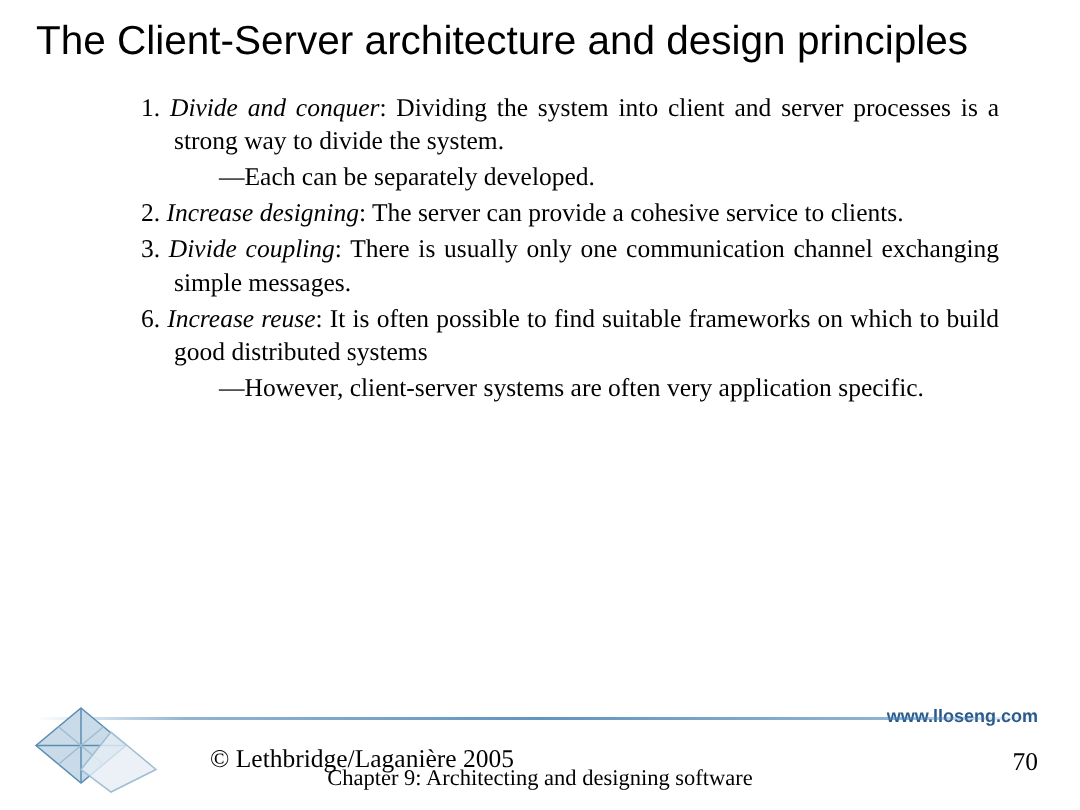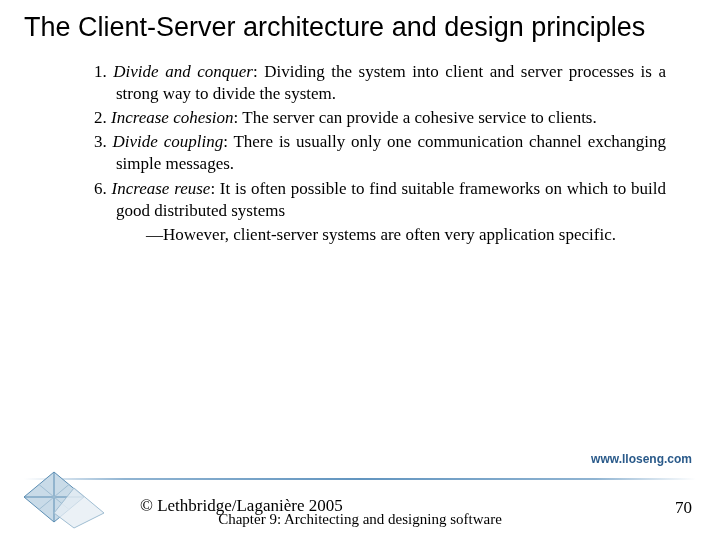--- a/index.html
+++ b/index.html
@@ -43,21 +43,21 @@
     position: absolute;
     left: 24px;
     right: 24px;
     bottom: 60px;
     height: 2px;
     background: linear-gradient(to right, rgba(70,130,180,0) 0%, rgba(70,130,180,0.6) 15%, rgba(70,130,180,0.85) 50%, rgba(70,130,180,0.6) 85%, rgba(70,130,180,0) 100%);
   }
   .url {
     position: absolute;
     right: 28px;
-    bottom: 74px;
+    bottom: 56px;
     font-family: Arial, Helvetica, sans-serif;
     font-size: 12px;
     font-weight: bold;
     color: #2a5a8a;
   }
   .diamond-logo {
     position: absolute;
     left: 18px;
     bottom: 10px;
     width: 90px;
@@ -93,24 +93,25 @@
 
 <div class="slide">
 
   <h1 class="title">The Client-Server architecture and design principles</h1>
 
   <div class="content">
     <p class="num-row">
       <span>1.</span>
       <span class="principle-label">Divide and conquer</span><span>: Dividing the system into client and server processes is a strong way to divide the system.</span>
     </p>
+    <p class="indent2">—Each can be separately developed.</p>
 
     <p class="num-row">
       <span>2.</span>
-      <span class="principle-label">Increase cohesion</span><span>: The server can provide a cohesive service to clients.</span>
+      <span class="principle-label">Increase designing</span><span>: The server can provide a cohesive service to clients.</span>
     </p>
 
     <p class="num-row">
       <span>3.</span>
       <span class="principle-label">Divide coupling</span><span>: There is usually only one communication channel exchanging simple messages.</span>
     </p>
 
 
     <p class="num-row">
       <span>6.</span>

